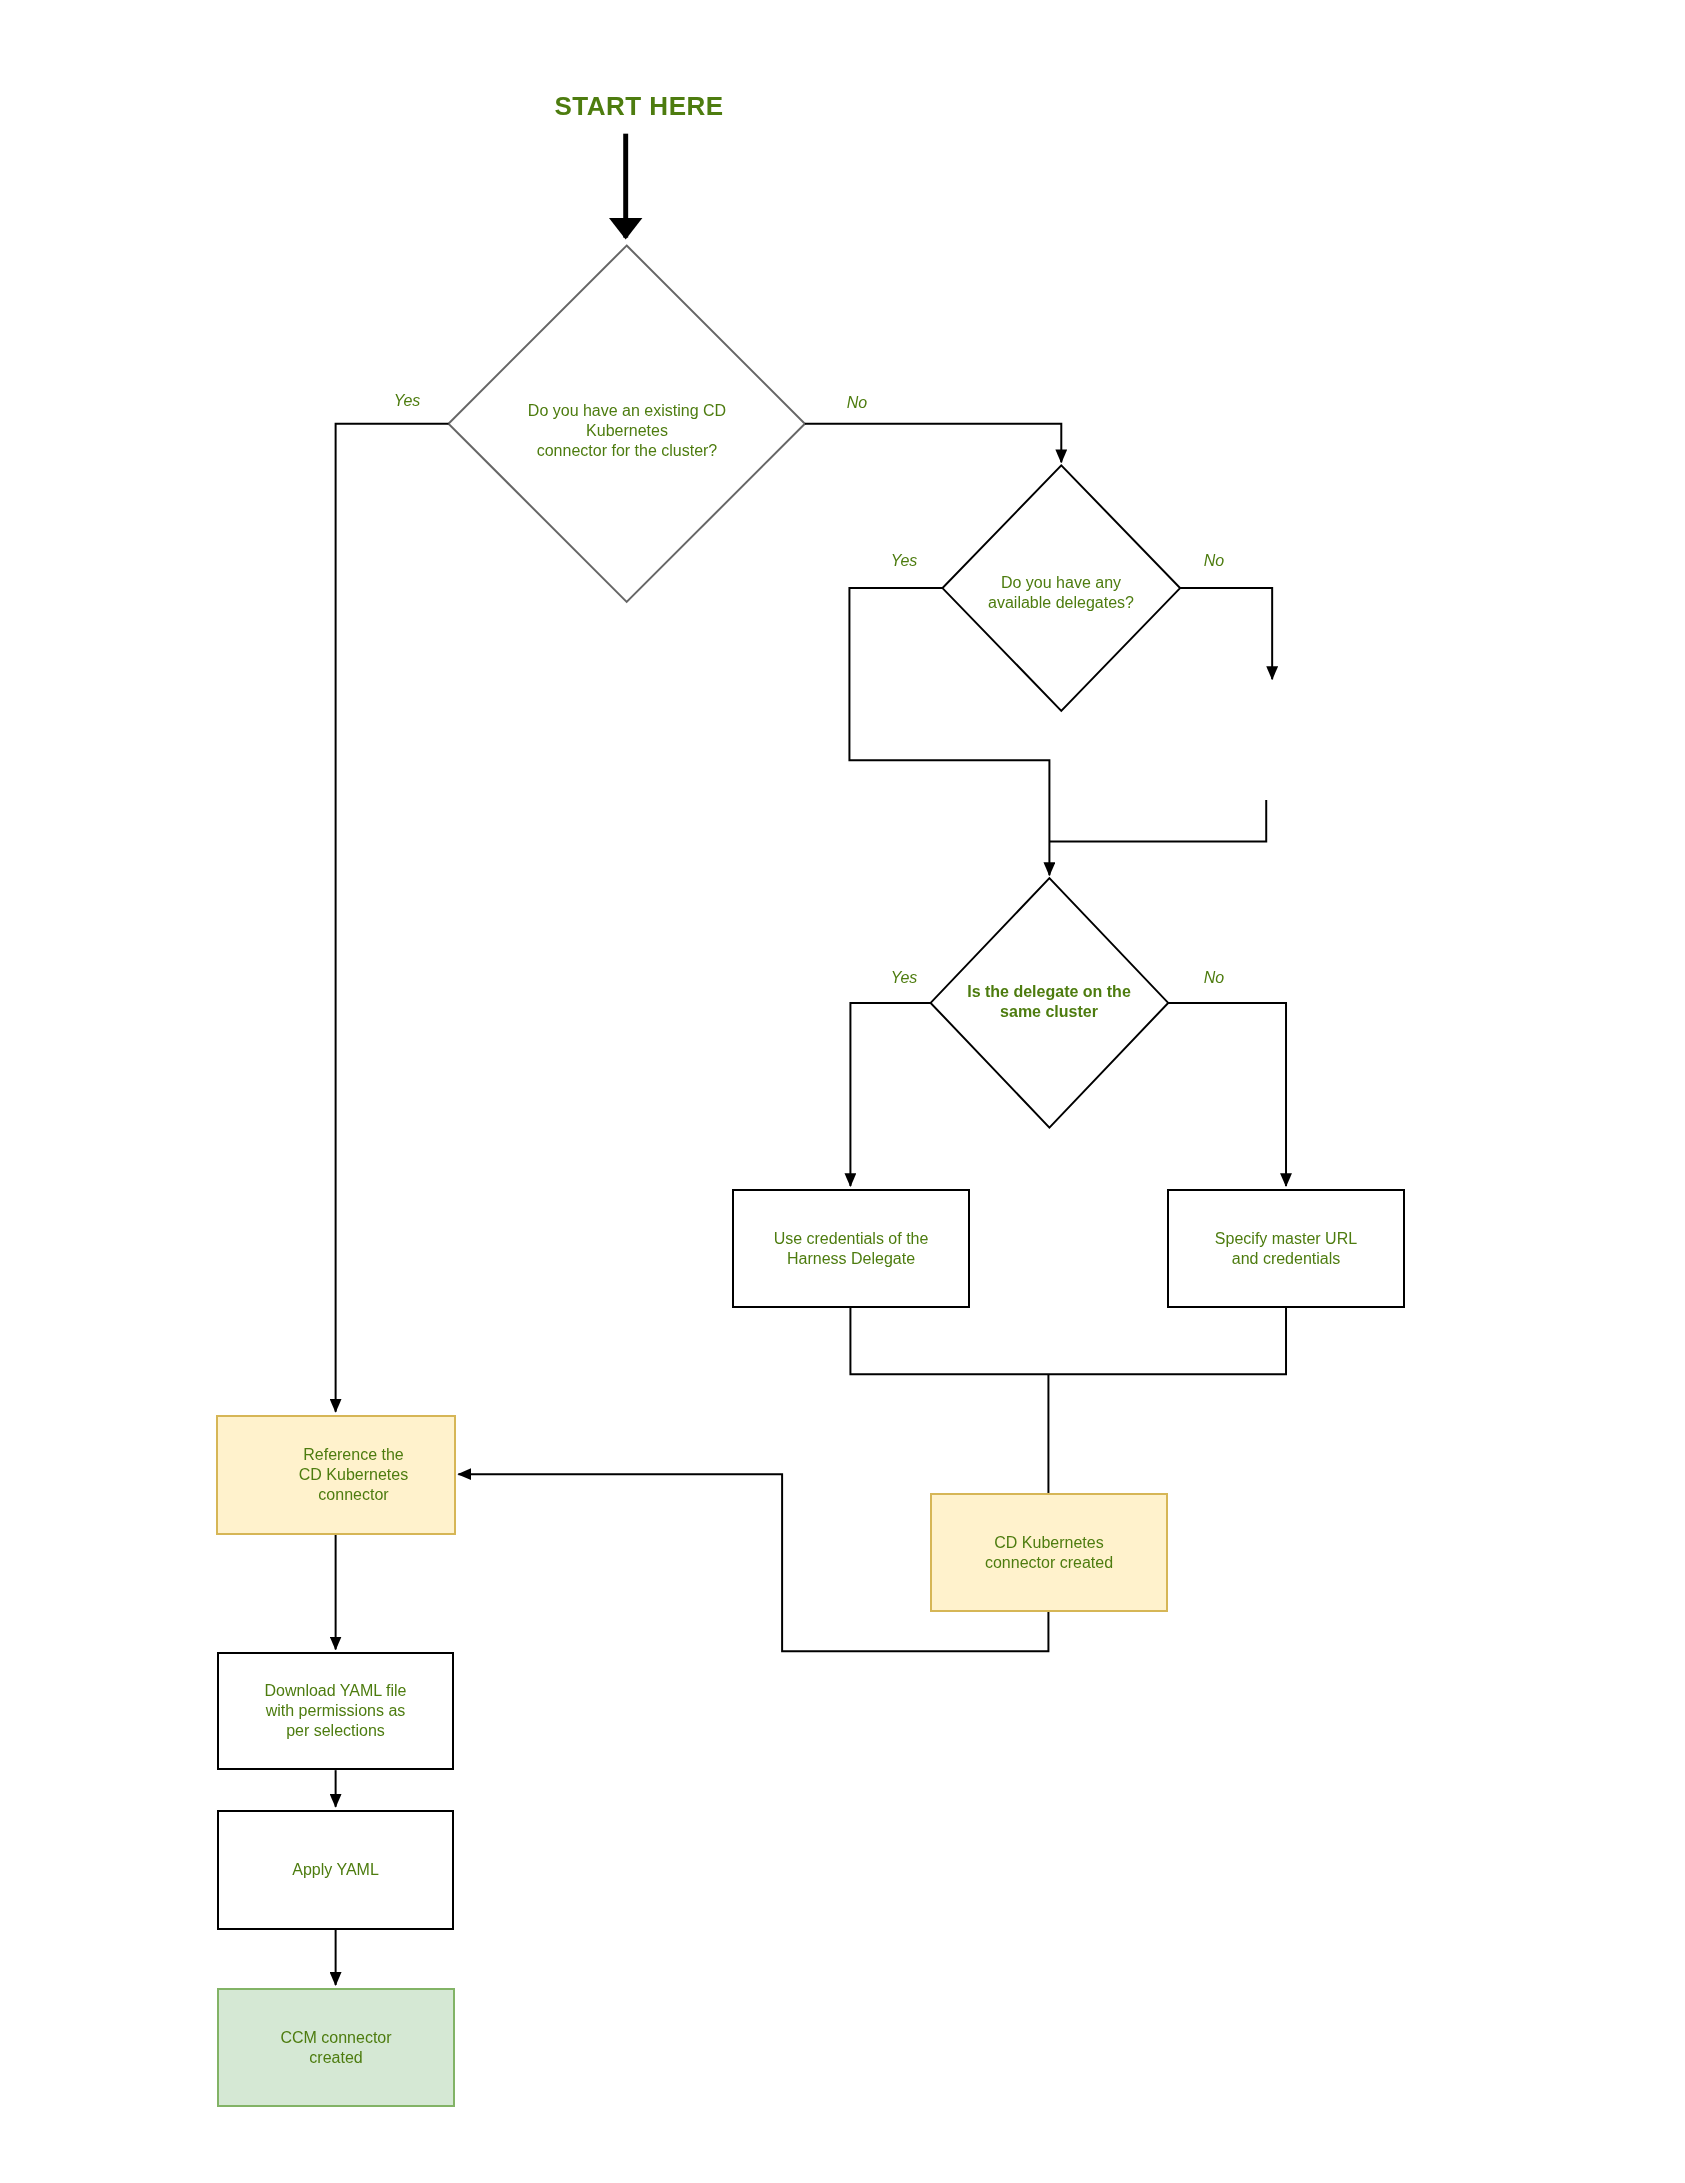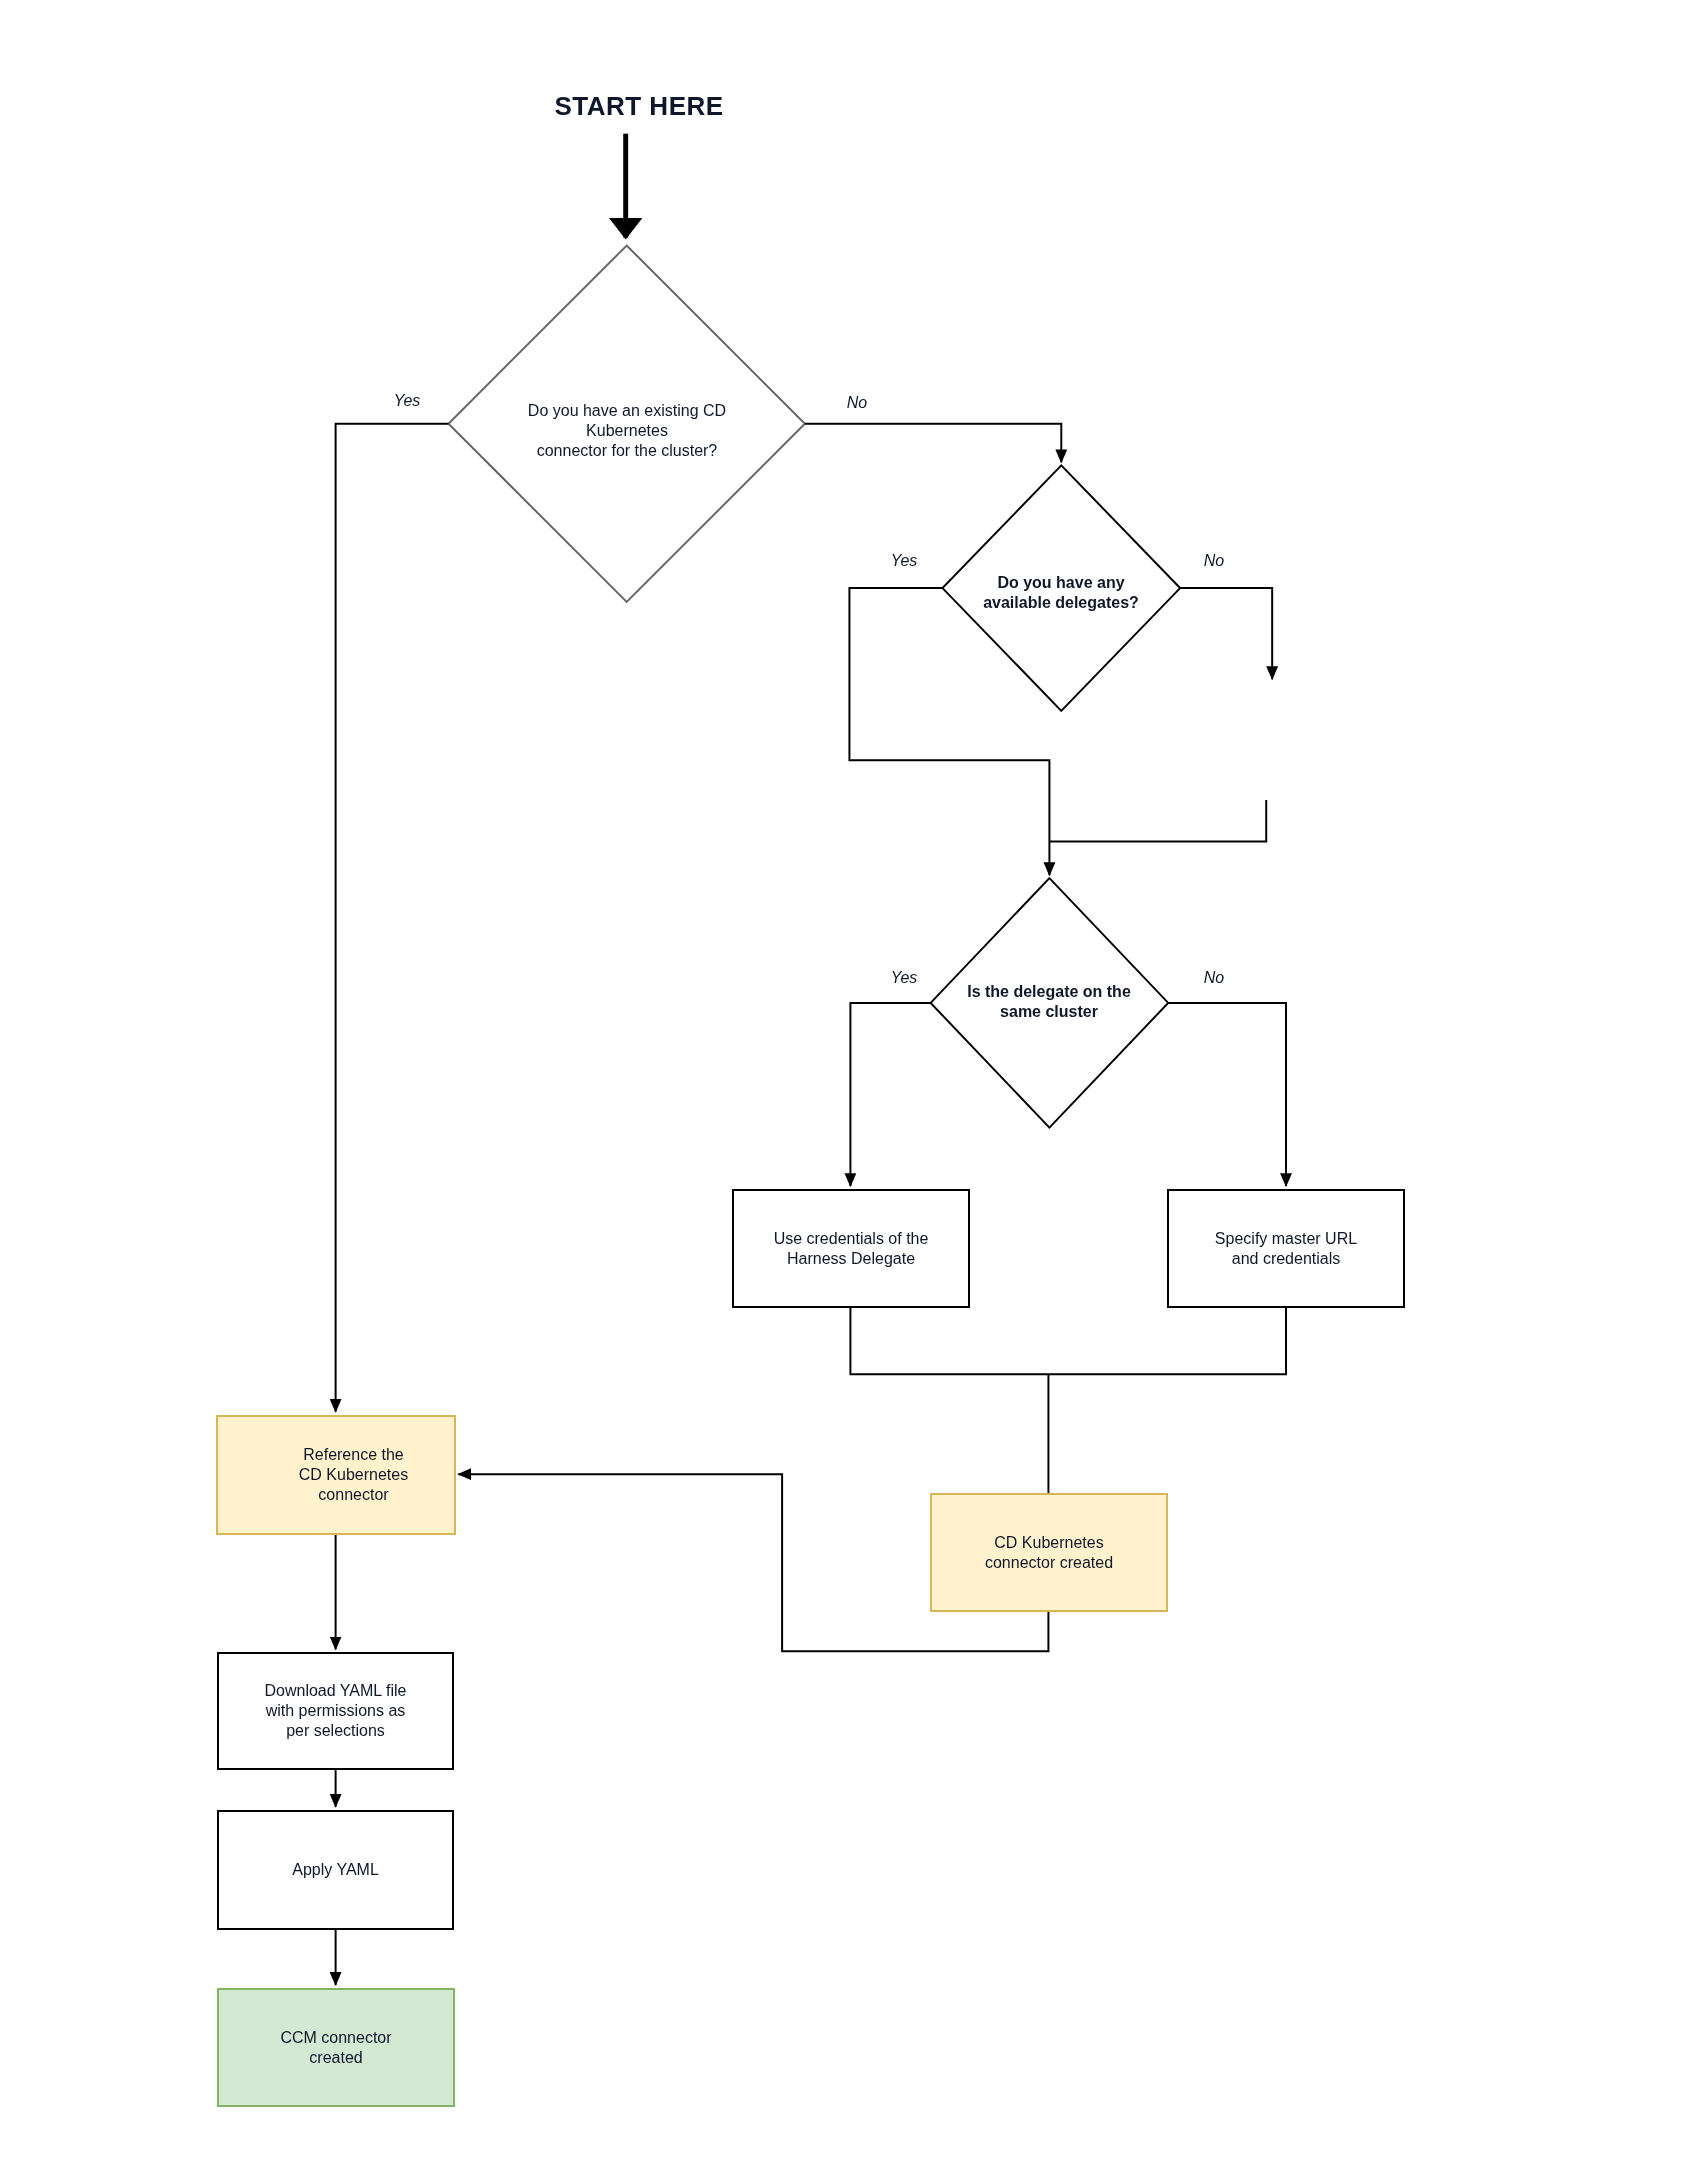--- a/index.html
+++ b/index.html
@@ -1,21 +1,21 @@
 <!DOCTYPE html>
 <html><head>
 <meta charset="utf-8">
 <style>
   html,body{margin:0;padding:0;background:#fff;}
   .canvas{
     position:relative;
     width:1685px;height:2184px;
     background:#ffffff;
     font-family:"Liberation Sans", sans-serif;
-    color:#0f172a;
+    color:#4d7c0f;
     overflow:hidden;
   }
   .wires{position:absolute;left:0;top:0;width:100%;height:100%;}
   .node{
     position:absolute;
     display:flex;align-items:center;justify-content:center;
     text-align:center;
     font-size:16px;line-height:20px;
     white-space:pre-line;
     box-sizing:border-box;
@@ -91,21 +91,21 @@
     <path d="M339,1788 L339,1825" stroke="#000" stroke-width="2" fill="none" marker-end="url(#arr)"></path>
 
     <path d="M339,1949 L339,2005" stroke="#000" stroke-width="2" fill="none" marker-end="url(#arr)"></path>
   </svg>
 
   <div class="start-title" style="left:639px;top:91px;">START HERE</div>
 
   <div class="diamond-text" style="left:627px;top:431px;width:317px;text-align:center;">Do you have an existing CD
 Kubernetes
 connector for the cluster?</div>
-  <div class="diamond-text" style="left:1061px;top:593px;width:257px;font-weight:bold;">Do you have any
+  <div class="diamond-text" style="left:1061px;top:593px;width:257px;">Do you have any
 available delegates?</div>
   <div class="diamond-text" style="left:1049px;top:1002px;width:248px;font-weight:bold;">Is the delegate on the
 same cluster</div>
 
   <div class="edge-label" style="left:407px;top:401px;">Yes</div>
   <div class="edge-label" style="left:857px;top:403px;">No</div>
   <div class="edge-label" style="left:904px;top:561px;">Yes</div>
   <div class="edge-label" style="left:1214px;top:561px;">No</div>
   <div class="edge-label" style="left:904px;top:978px;">Yes</div>
   <div class="edge-label" style="left:1214px;top:978px;">No</div>

